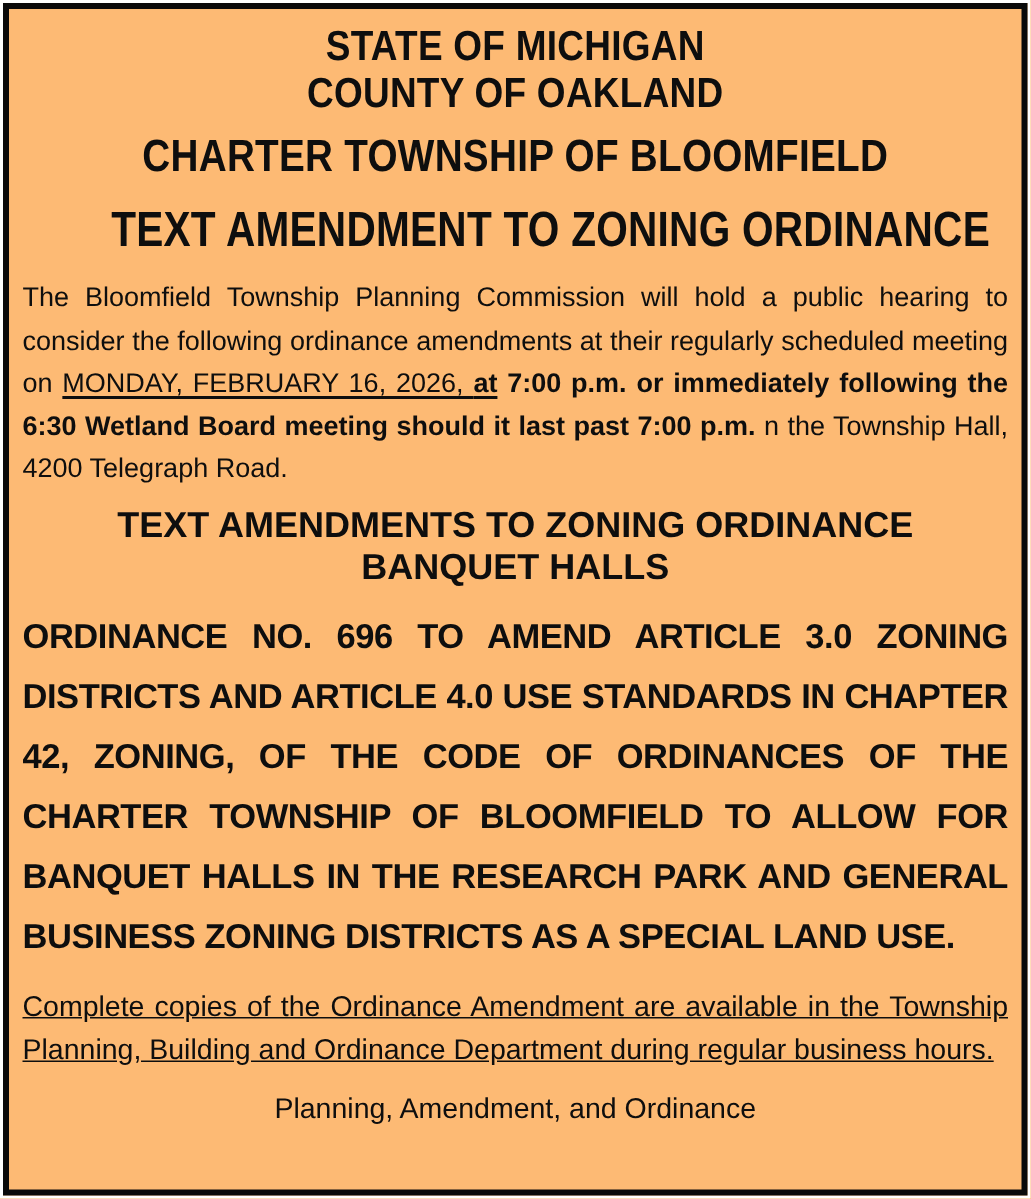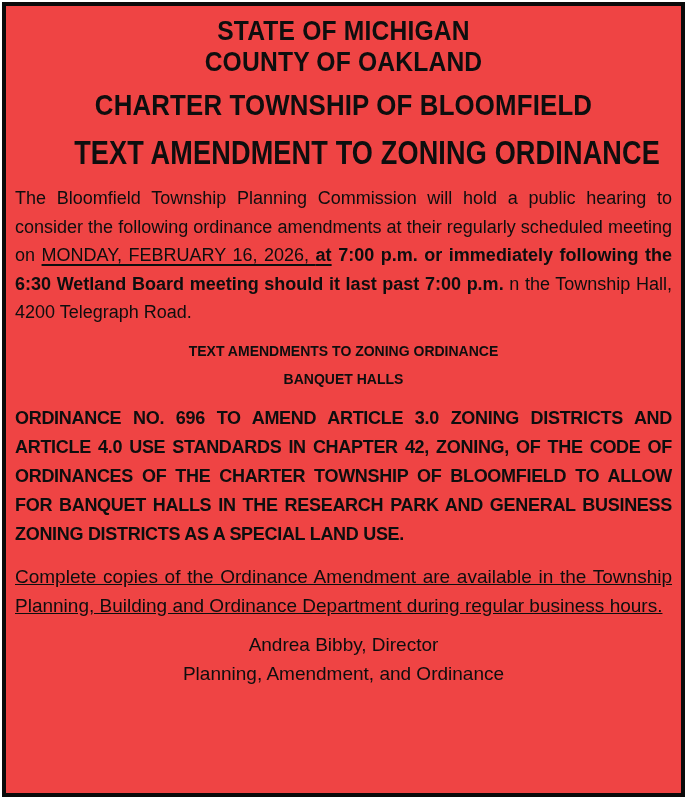--- a/index.html
+++ b/index.html
@@ -14,21 +14,21 @@
   }
   .notice {
     position: absolute;
     top: 2px;
     left: 2px;
     width: 683px;
     height: 795px;
     box-sizing: border-box;
     border: 4px solid #0a0a0a;
     padding: 9px 9px 6px 9px;
-    background: #ef4444;
+    background: #fdba74;
   }
   .hline {
     text-align: center;
     font-weight: bold;
     white-space: nowrap;
     letter-spacing: 0.2px;
   }
   .hline-sm {
     font-size: 28px;
     line-height: 31px;
@@ -51,29 +51,29 @@
   }
   .intro {
     font-size: 18px;
     line-height: 28.5px;
     text-align: justify;
     margin: 13px 0 0 0;
   }
   .bold { font-weight: bold; }
   .underline { text-decoration: underline; text-decoration-thickness: 2px; text-underline-offset: 3px; }
   .subheading {
-    font-size: 14px;
+    font-size: 24px;
     line-height: 28px;
     font-weight: bold;
     text-align: center;
     margin-top: 10px;
   }
   .ordinance {
-    font-size: 18px;
-    line-height: 29px;
+    font-size: 23px;
+    line-height: 40px;
     font-weight: bold;
     text-align: justify;
     margin: 11px 0 0 0;
     letter-spacing: -0.3px;
   }
   .availability {
     font-size: 19px;
     line-height: 29px;
     text-align: justify;
     margin: 13px 0 0 0;
@@ -103,17 +103,16 @@
   <div class="subheading">
     <div>TEXT AMENDMENTS TO ZONING ORDINANCE</div>
     <div>BANQUET HALLS</div>
   </div>
 
   <p class="ordinance">ORDINANCE NO. 696 TO AMEND ARTICLE 3.0 ZONING DISTRICTS AND ARTICLE 4.0 USE STANDARDS IN CHAPTER 42, ZONING, OF THE CODE OF ORDINANCES OF THE CHARTER TOWNSHIP OF BLOOMFIELD TO ALLOW FOR BANQUET HALLS IN THE RESEARCH PARK AND GENERAL BUSINESS ZONING DISTRICTS AS A SPECIAL LAND USE.</p>
 
   <p class="availability">Complete copies of the Ordinance Amendment are available in the Township Planning, Building and Ordinance Department during regular business hours.</p>
 
   <div class="signature">
-    <div>Andrea Bibby, Director</div>
     <div>Planning, Amendment, and Ordinance</div>
   </div>
 
 </div>
 
 </body></html>

